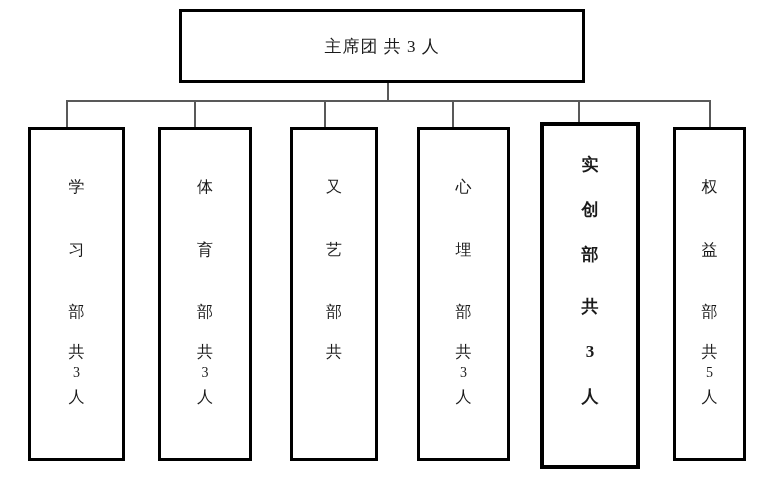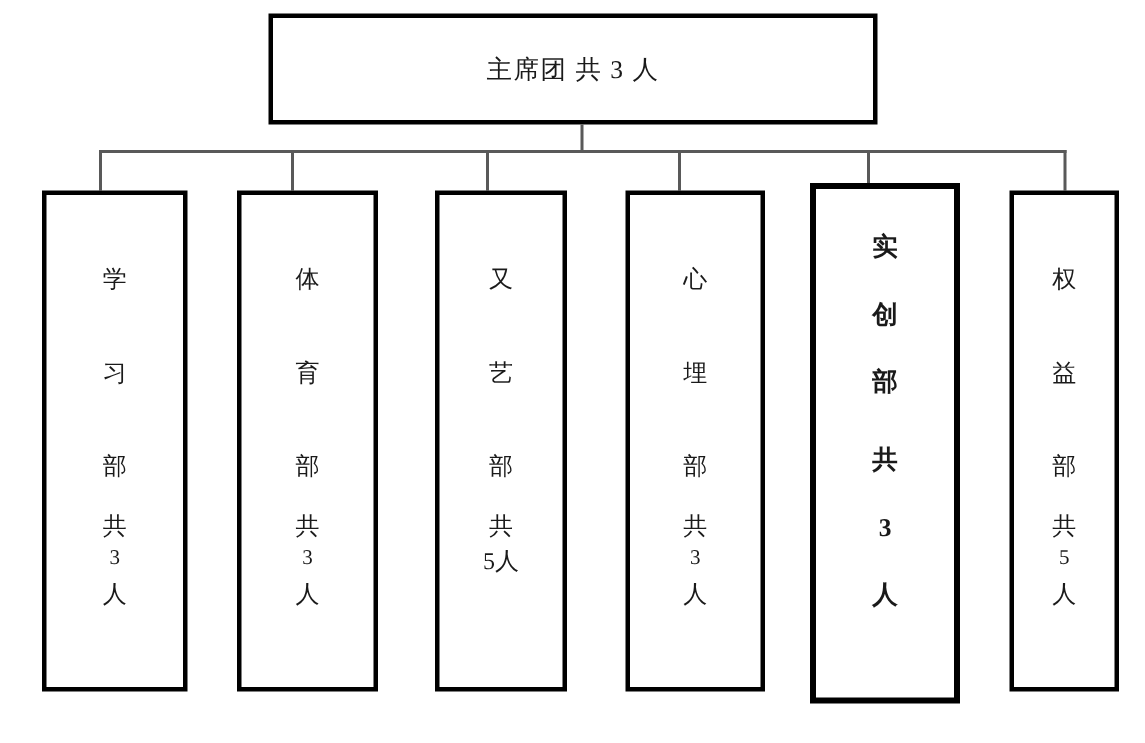--- a/index.html
+++ b/index.html
@@ -76,21 +76,20 @@
     <span class="ln a3">共</span>
     <span class="ln a4 num">3</span>
     <span class="ln a5">人</span>
   </div>
 
   <div class="box dept d2">
     <span class="ln b0">又</span>
     <span class="ln b1">艺</span>
     <span class="ln b2">部</span>
     <span class="ln b3">共</span>
-    <span class="ln b4">5人</span>
   </div>
 
   <div class="box dept d3">
     <span class="ln a0">心</span>
     <span class="ln a1">埋</span>
     <span class="ln a2">部</span>
     <span class="ln a3">共</span>
     <span class="ln a4 num">3</span>
     <span class="ln a5">人</span>
   </div>

